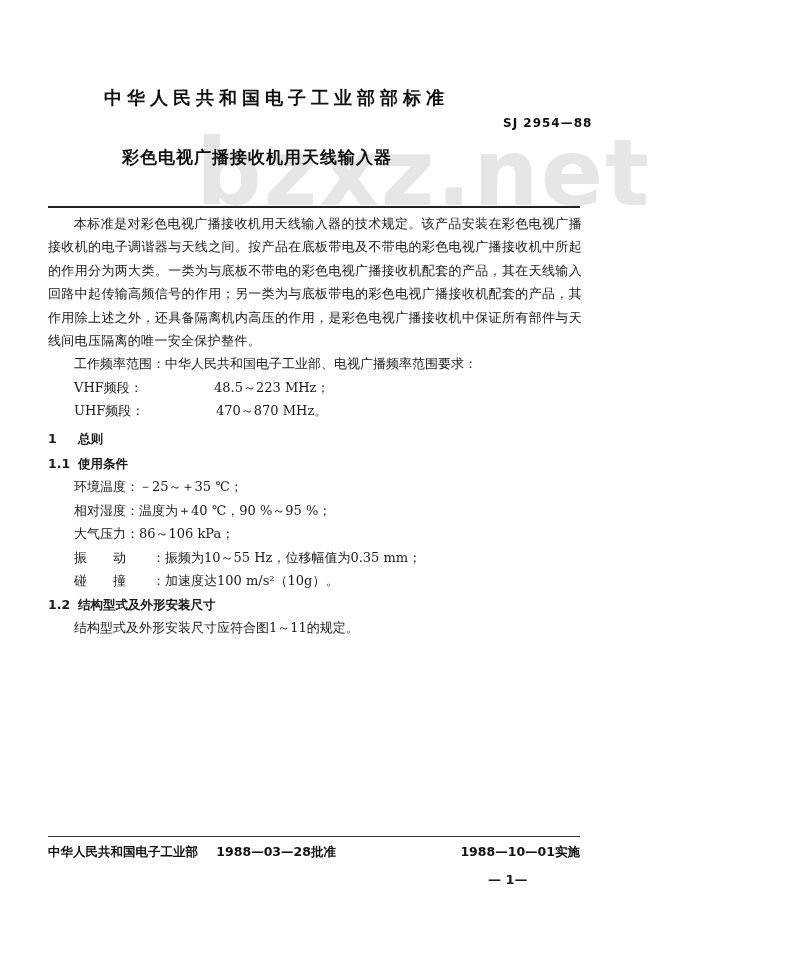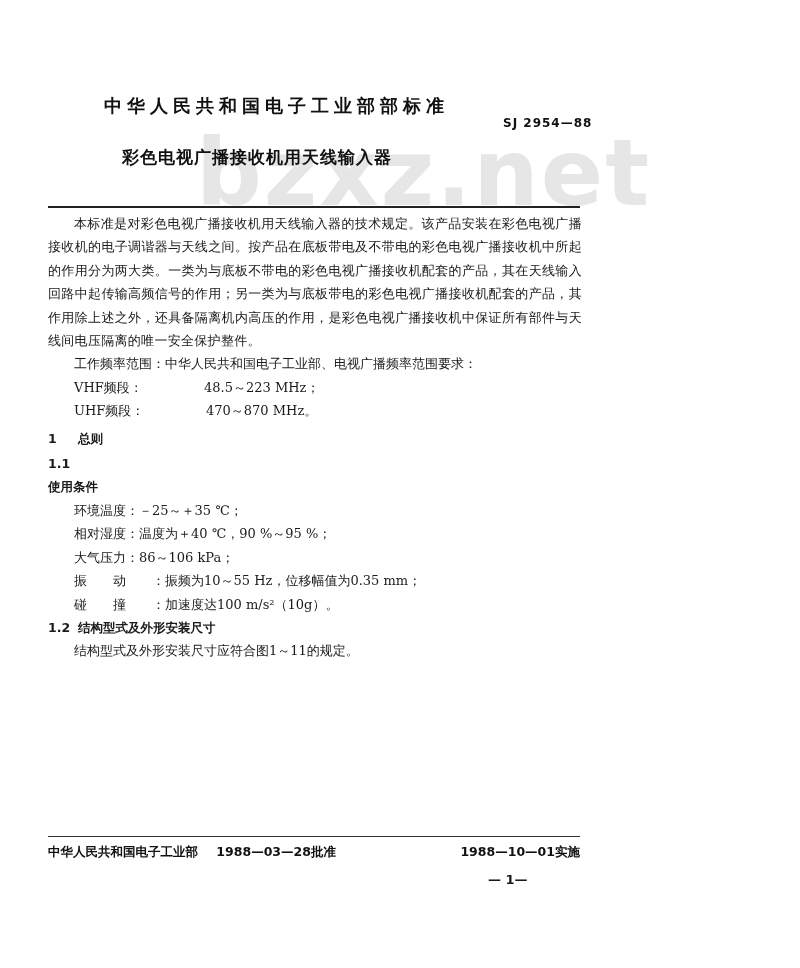--- a/index.html
+++ b/index.html
@@ -29,21 +29,21 @@
       font-size: 92px;
       letter-spacing: 2px;
       color: #e6e6e6;
       line-height: 1;
       z-index: 0;
       user-select: none;
     }
     .org-header {
       position: absolute;
       left: 104px;
-      top: 94px;
+      top: 86px;
       font-family: Liberation Mono, monospace;
       font-weight: bold;
       font-size: 18px;
       letter-spacing: 5px;
       color: #111;
       z-index: 1;
     }
     .std-code {
       position: absolute;
       left: 503px;
@@ -94,20 +94,21 @@
     .indent-line {
       padding-left: 26px;
       margin: 0;
       white-space: nowrap;
     }
     .freq-row {
       padding-left: 26px;
       margin: 0;
       display: flex;
       white-space: nowrap;
+      gap: 10px;
     }
     .freq-label { width: 130px; }
     .freq-val { }
     .section-h {
       margin: 0;
       font-family: "DejaVu Sans", "Liberation Sans", sans-serif;
       font-weight: bold;
       font-size: 12.5px;
       display: flex;
       white-space: nowrap;
@@ -192,21 +193,21 @@
     <div class="freq-row">
       <span class="freq-label" style="margin-right:2px">UHF频段：</span>
       <span class="freq-val">470～870 MHz。</span>
     </div>
 
     <div class="section-h" style="margin-top:4px;">
       <span class="num">1</span>
       <span>总则</span>
     </div>
 
-    <div class="section-h sub" style="margin-top:2px;flex-direction:column;">
+    <div class="section-h sub" style="margin-top:2px;">
       <span class="num">1.1</span>
       <span>使用条件</span>
     </div>
 
     <div class="cond-row">
       <span class="cond-label">环境温度：</span>
       <span class="cond-val">－25～＋35 ℃；</span>
     </div>
     <div class="cond-row">
       <span class="cond-label">相对湿度：</span>

